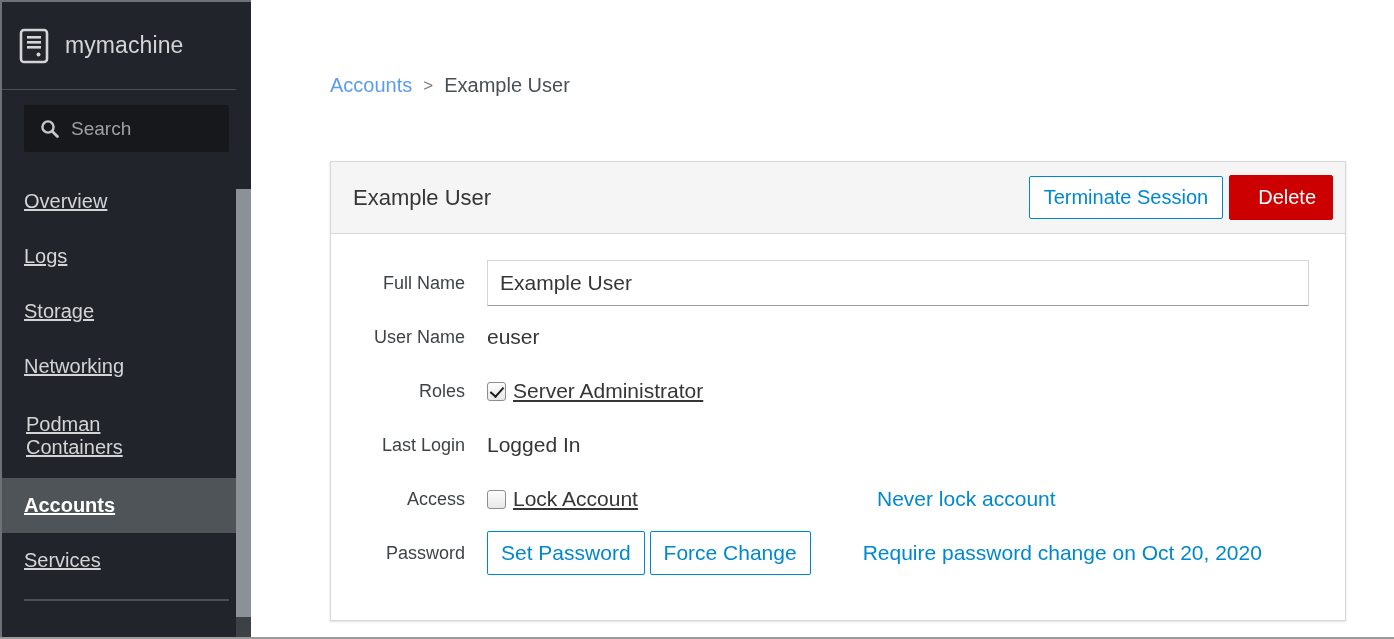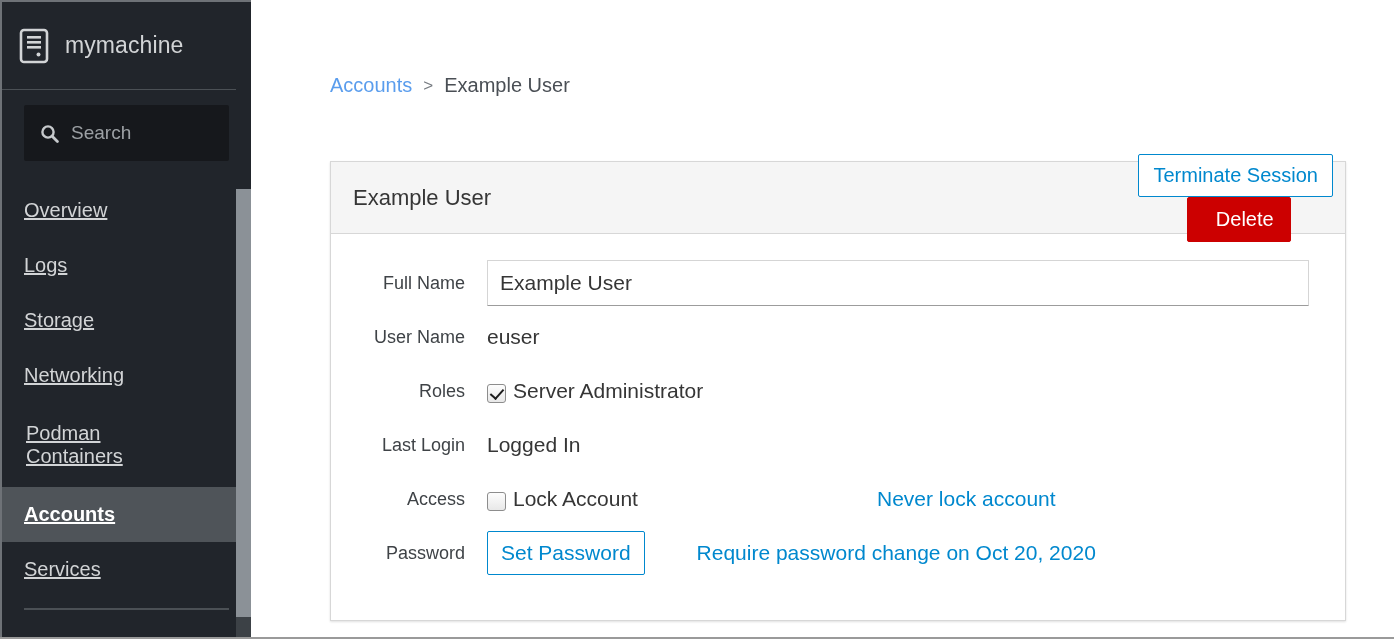--- a/index.html
+++ b/index.html
@@ -45,21 +45,21 @@
   .host-name {
     color: #d2d4d6;
     font-size: 23px;
     letter-spacing: .1px;
   }
 
   .search-wrap {
     padding: 15px 22px 16px 22px;
   }
   .search-box {
-    height: 56px;
+    height: 47px;
     background: #16181c;
     border: none;
     border-radius: 2px;
     display: flex;
     align-items: center;
     padding-left: 16px;
     cursor: text;
   }
   .search-icon {
     width: 19px; height: 19px;
@@ -160,21 +160,21 @@
     border-bottom: 1px solid #d7d7d7;
     display: flex;
     align-items: center;
     padding: 0 12px 0 22px;
   }
   .card-title {
     font-size: 22px;
     color: #363636;
     flex: 1 1 auto;
   }
-  .hdr-actions { display: flex; align-items: center; flex-direction: column; }
+  .hdr-actions { display: flex; align-items: center; }
   .btn {
     font-family: "Liberation Sans", sans-serif;
     font-size: 20px;
     cursor: pointer;
     border-radius: 2px;
     line-height: 1;
     white-space: nowrap;
   }
   .btn-secondary {
     background: #ffffff;
@@ -218,21 +218,21 @@
     border-bottom-color: #9c9c9c;
     border-radius: 1px;
     background: #ffffff;
     font-family: "Liberation Sans", sans-serif;
     font-size: 21px;
     color: #363636;
     padding: 0 12px;
     outline: none;
   }
 
-  .cb-cell { width: 390px; flex: 0 0 390px; display: flex; align-items: flex-end; }
+  .cb-cell { width: 390px; flex: 0 0 390px; display: flex; align-items: center; text-decoration: underline; }
   .checkbox {
     width: 19px; height: 19px;
     flex: 0 0 auto;
     margin-right: 7px;
     border-radius: 3px;
     border: 1px solid #8d8d8d;
     background: linear-gradient(#fdfdfd, #e8e8e8);
     position: relative;
     cursor: pointer;
   }
@@ -379,20 +379,21 @@
             </div>
             <span class="link">Never lock account</span>
           </div>
         </div>
 
         <div class="frow">
           <div class="flabel">Password</div>
           <div class="fval">
             <div class="btn-row">
               <button class="btn btn-pw">Set Password</button>
+              <button class="btn btn-pw">Force Change</button>
             </div>
             <span class="link pw-links">Require password change on Oct 20, 2020</span>
           </div>
         </div>
 
       </div>
     </div>
   </div>
 </div>
 

